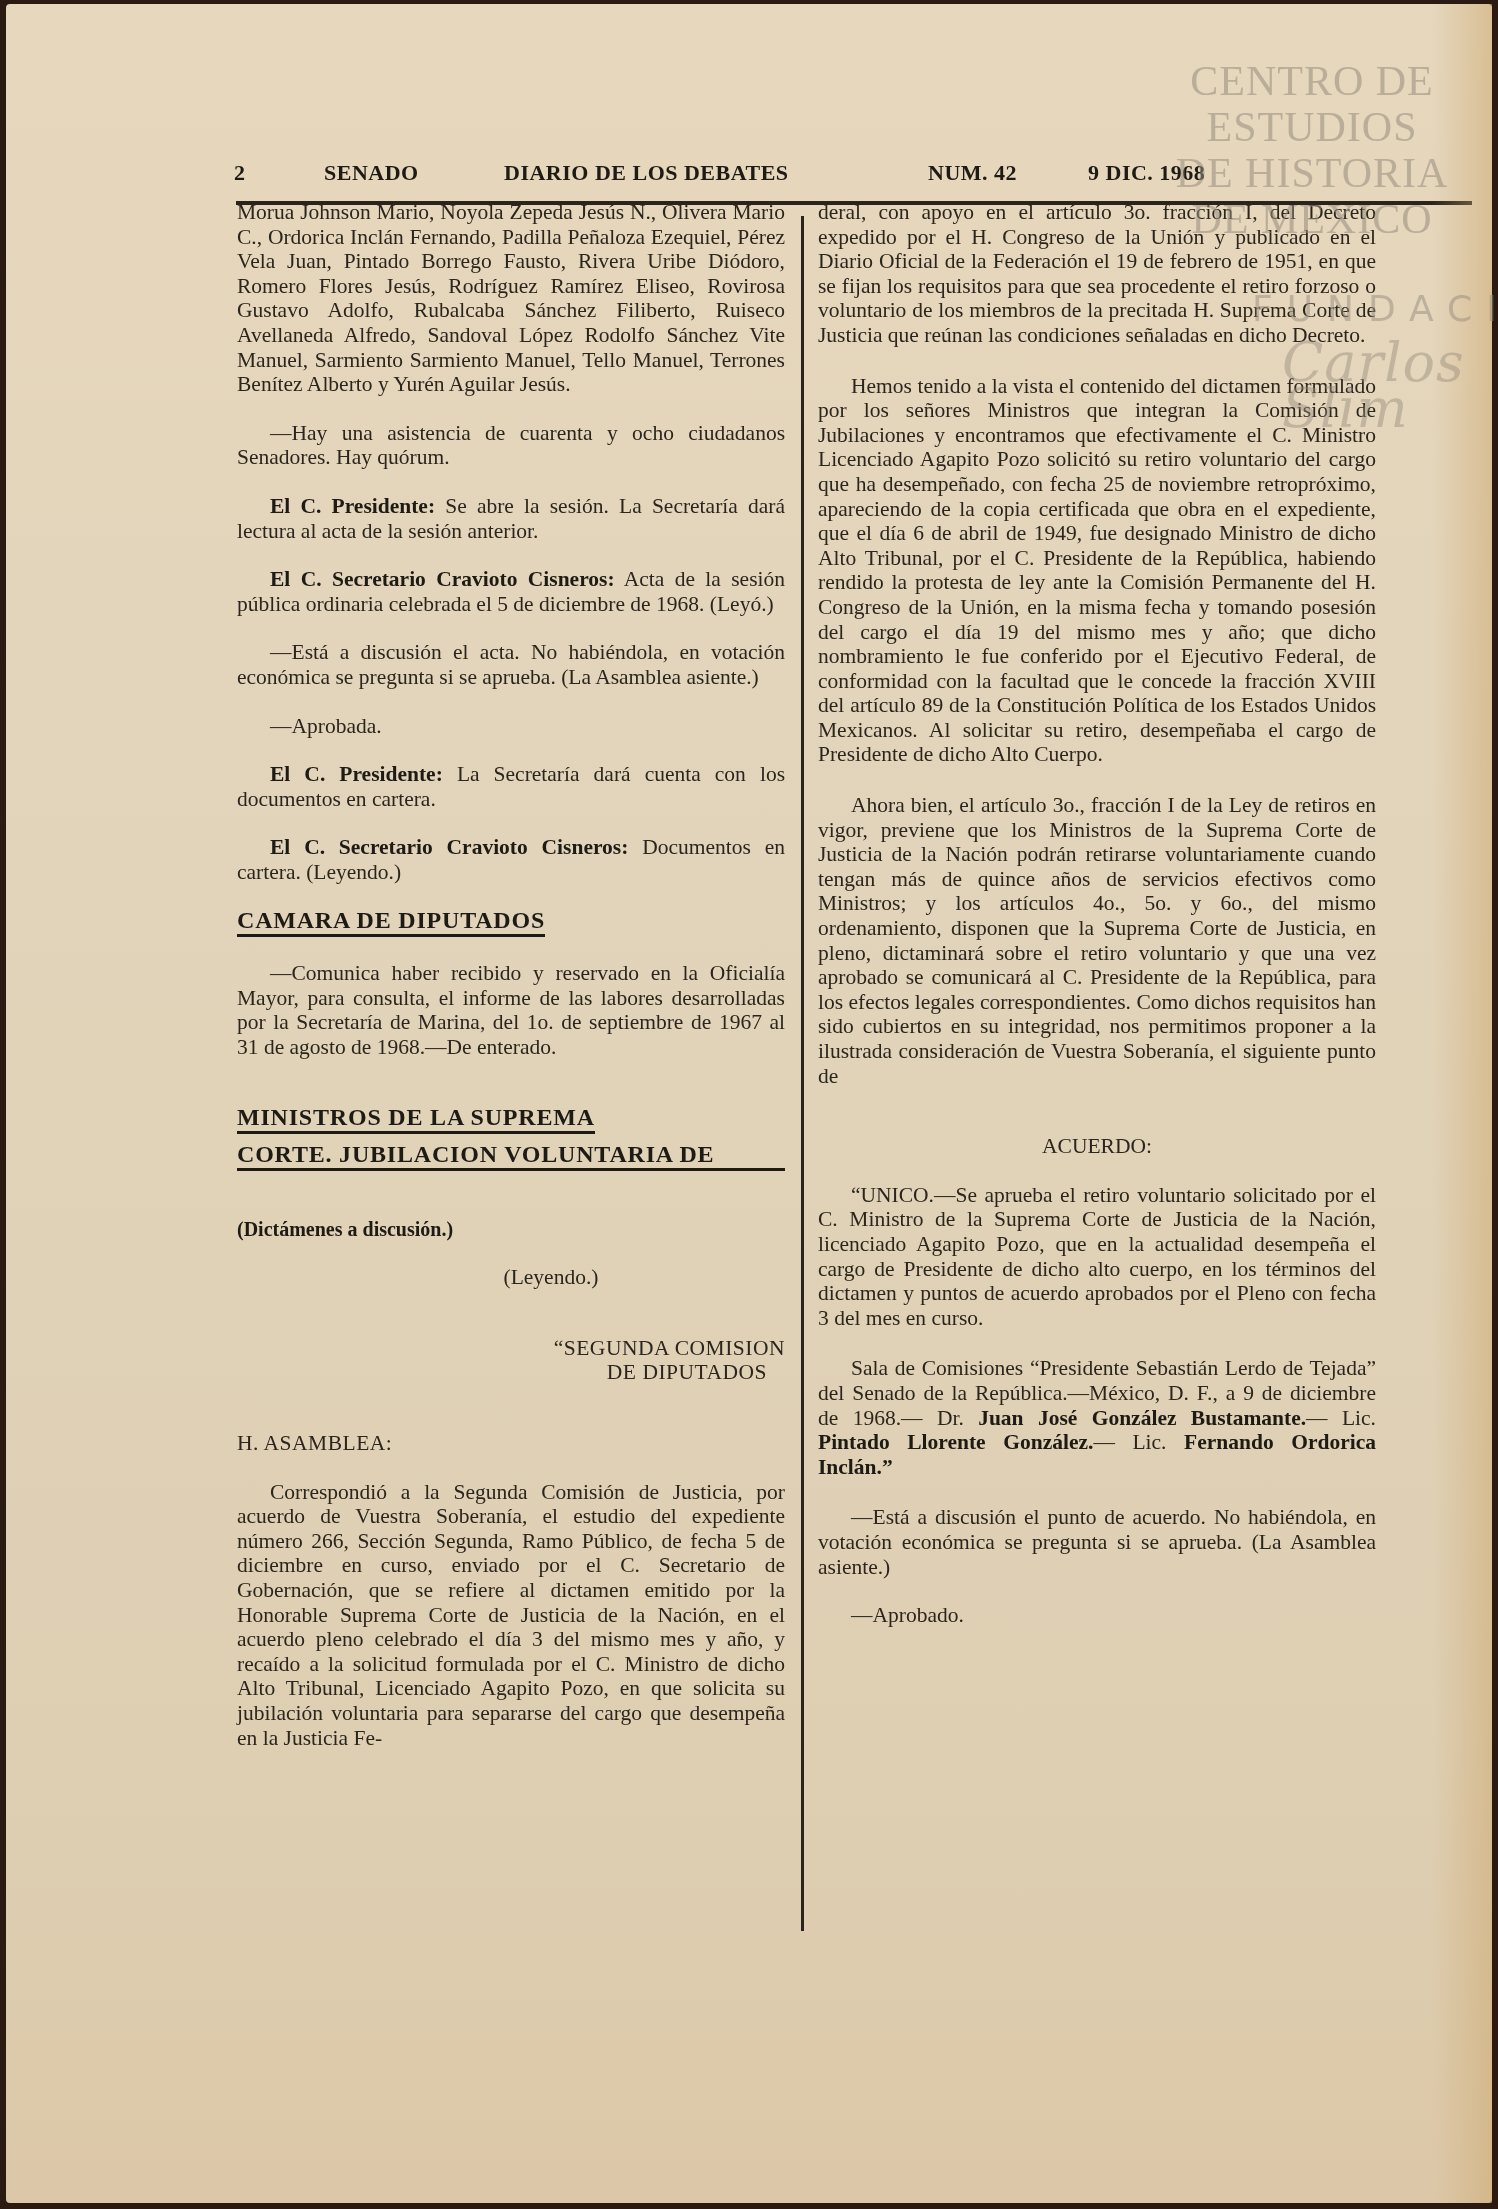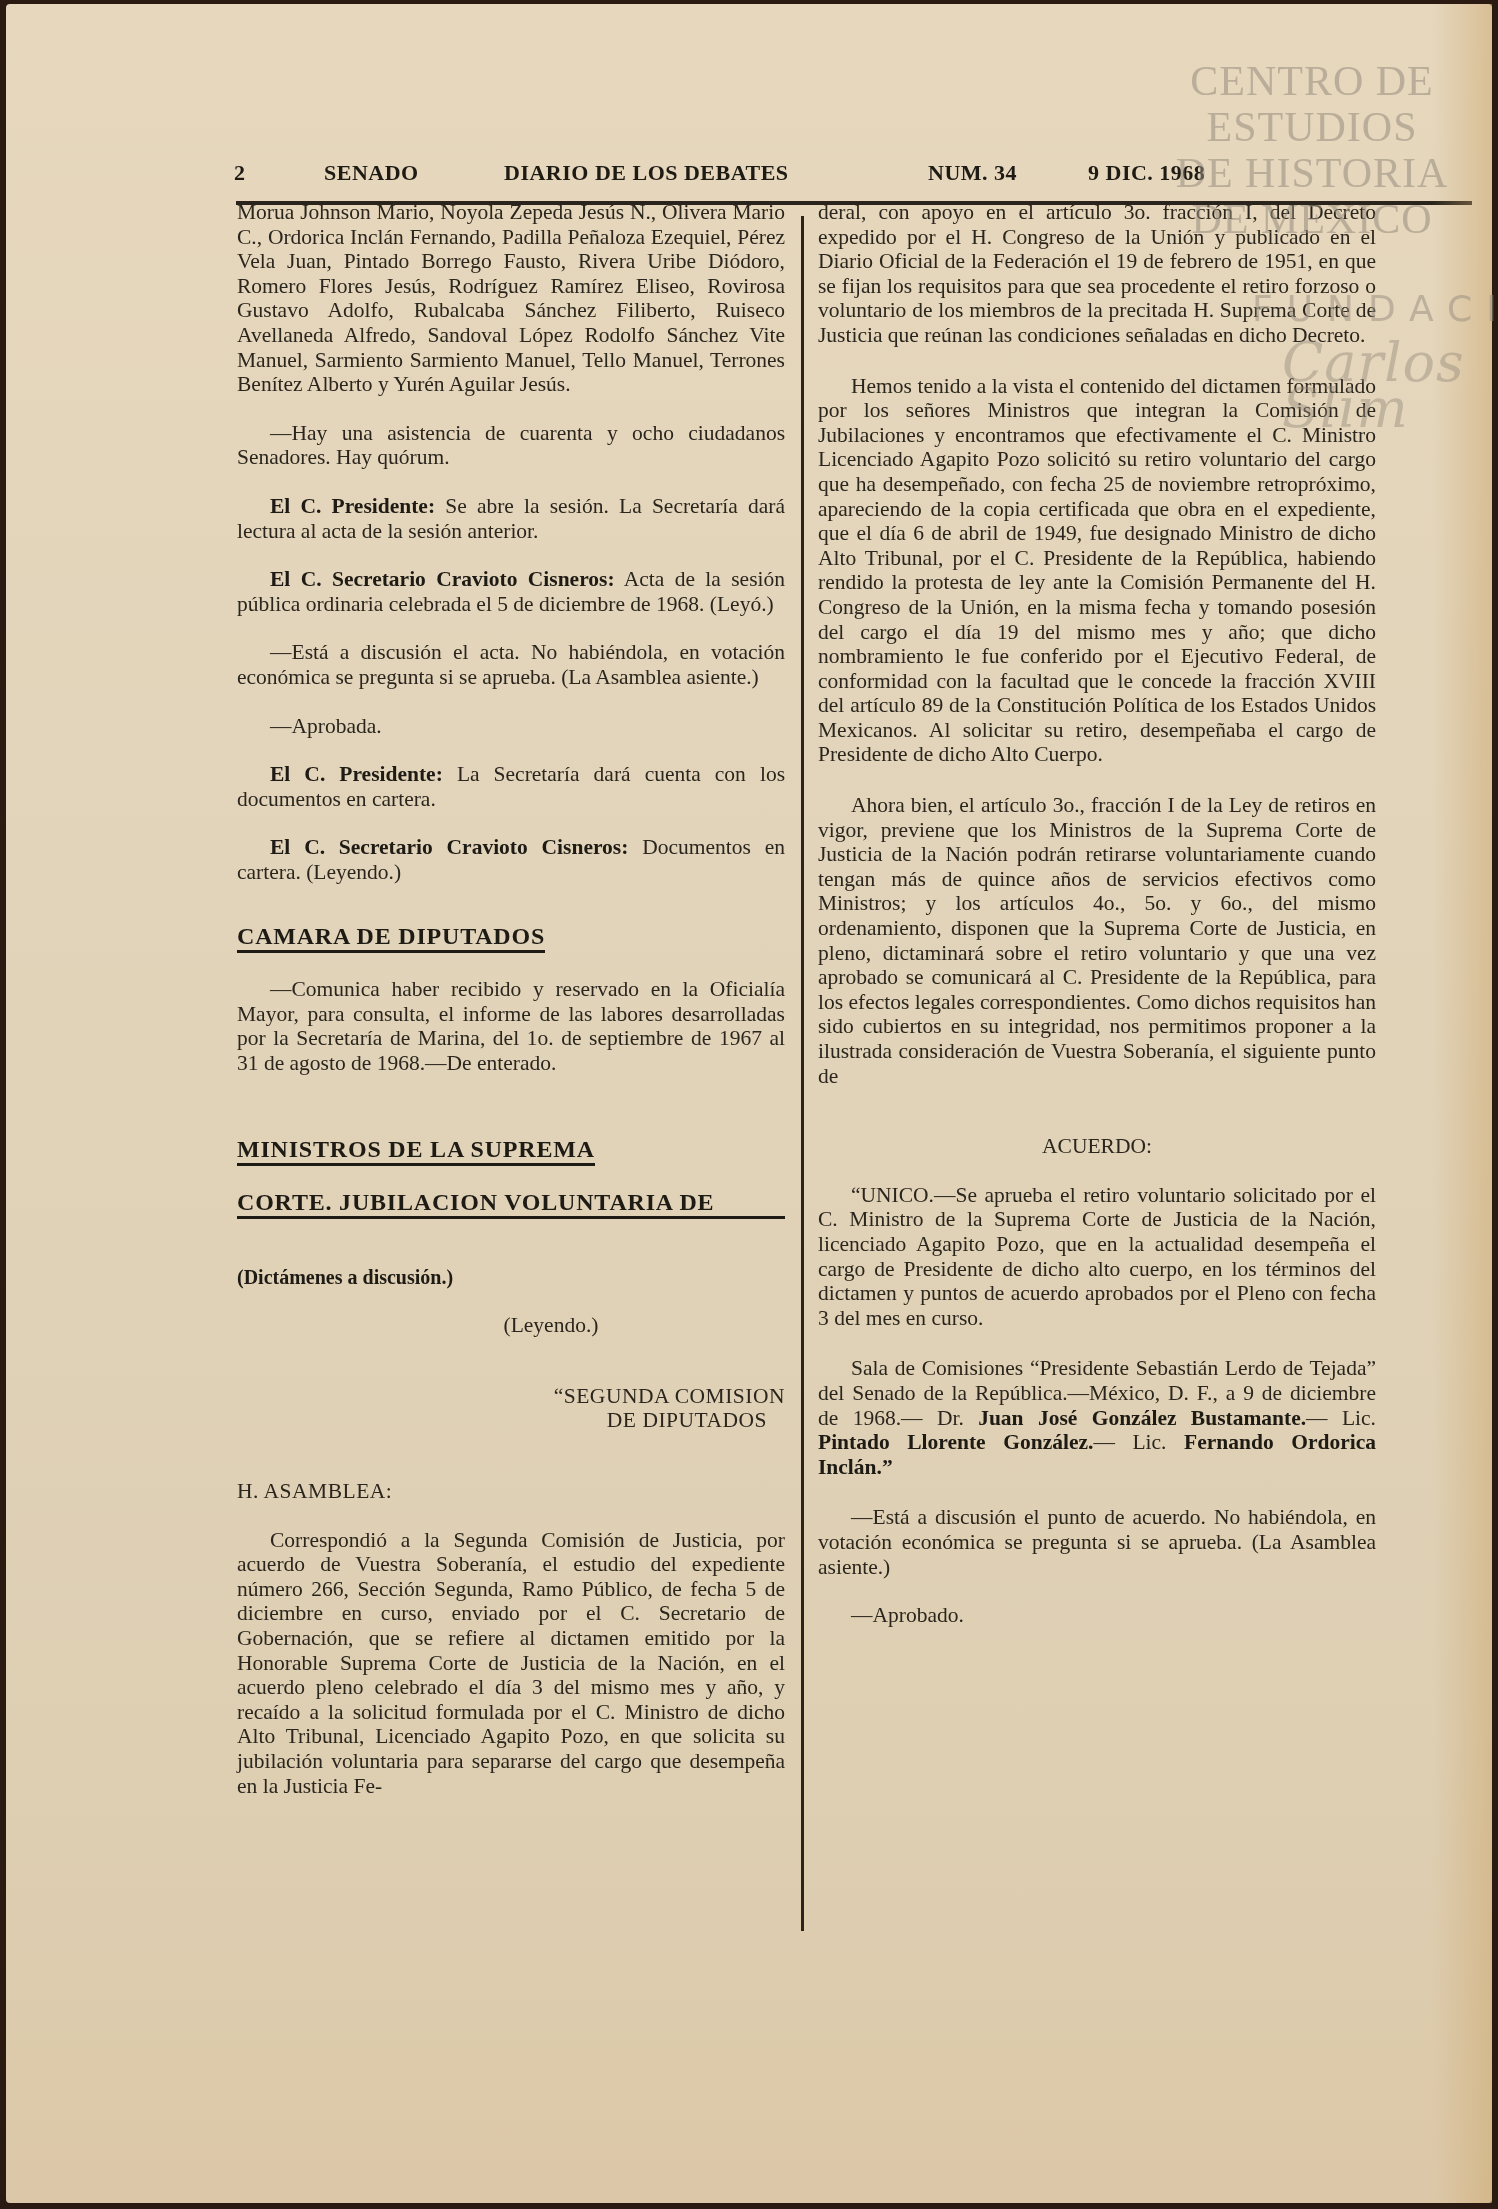--- a/index.html
+++ b/index.html
@@ -56,21 +56,21 @@
     }
     p { margin: 0; text-indent: 33px; }
     .gap-s { height: 24px; }
     .gap-m { height: 26px; }
     .gap-l { height: 46px; }
     .bold { font-weight: bold; color: #1e1a14; }
     .noindent { text-indent: 0; }
     .section-head {
       font-weight: bold; font-size: 24px; letter-spacing: 0.8px;
       color: #1e1a14; text-indent: 0; display: inline-block;
-      border-bottom: 3px solid #1e1a14; padding-bottom: 1px; margin-top: 16px;
+      border-bottom: 3px solid #1e1a14; padding-bottom: 1px;
     }
     .center { text-align: center; text-indent: 0; }
     .right { text-align: right; text-indent: 0; }
     .caps { letter-spacing: 0.5px; }
   </style>
 </head>
 <body>
 
 <div class="page">
 
@@ -80,21 +80,21 @@
     <div>DE HISTORIA</div>
     <div>DE MEXICO</div>
     <div class="wm-fund">FUNDACIÓN</div>
     <div class="wm-sig">Carlos Slim</div>
   </div>
 
   <div class="header">
     <span style="left:0">2</span>
     <span style="left:90px">SENADO</span>
     <span style="left:270px">DIARIO DE LOS DEBATES</span>
-    <span style="left:694px">NUM. 34</span>
+    <span style="left:694px">NUM. 42</span>
     <span style="left:854px">9 DIC. 1968</span>
   </div>
   <div class="header-rule"></div>
 
   <div class="col-divider"></div>
 
   <div class="col col-left">
     <p class="noindent">Morua Johnson Mario, Noyola Zepeda Jesús N., Olivera Mario C., Ordorica Inclán Fernando, Padilla Peñaloza Ezequiel, Pérez Vela Juan, Pintado Borrego Fausto, Rivera Uribe Diódoro, Romero Flores Jesús, Rodríguez Ramírez Eliseo, Rovirosa Gustavo Adolfo, Rubalcaba Sánchez Filiberto, Ruiseco Avellaneda Alfredo, Sandoval López Rodolfo Sánchez Vite Manuel, Sarmiento Sarmiento Manuel, Tello Manuel, Terrones Benítez Alberto y Yurén Aguilar Jesús.</p>
     <div class="gap-s"></div>
     <p>—Hay una asistencia de cuarenta y ocho ciudadanos Senadores. Hay quórum.</p>

